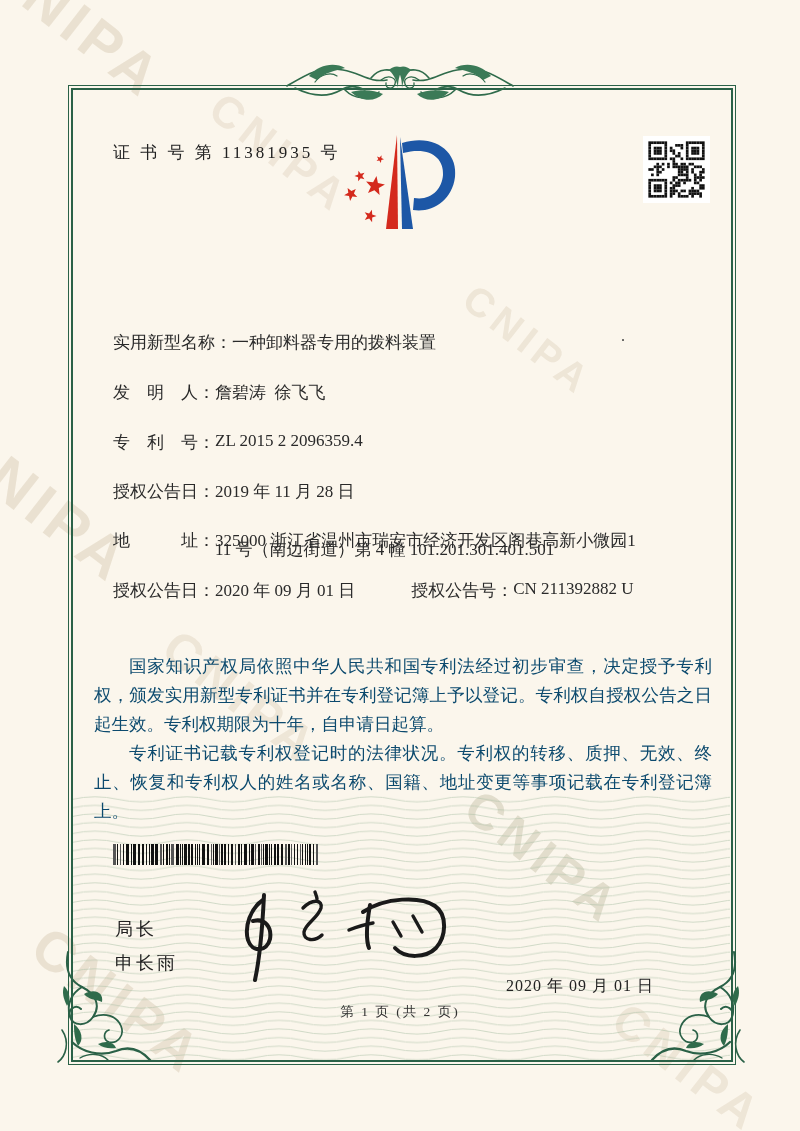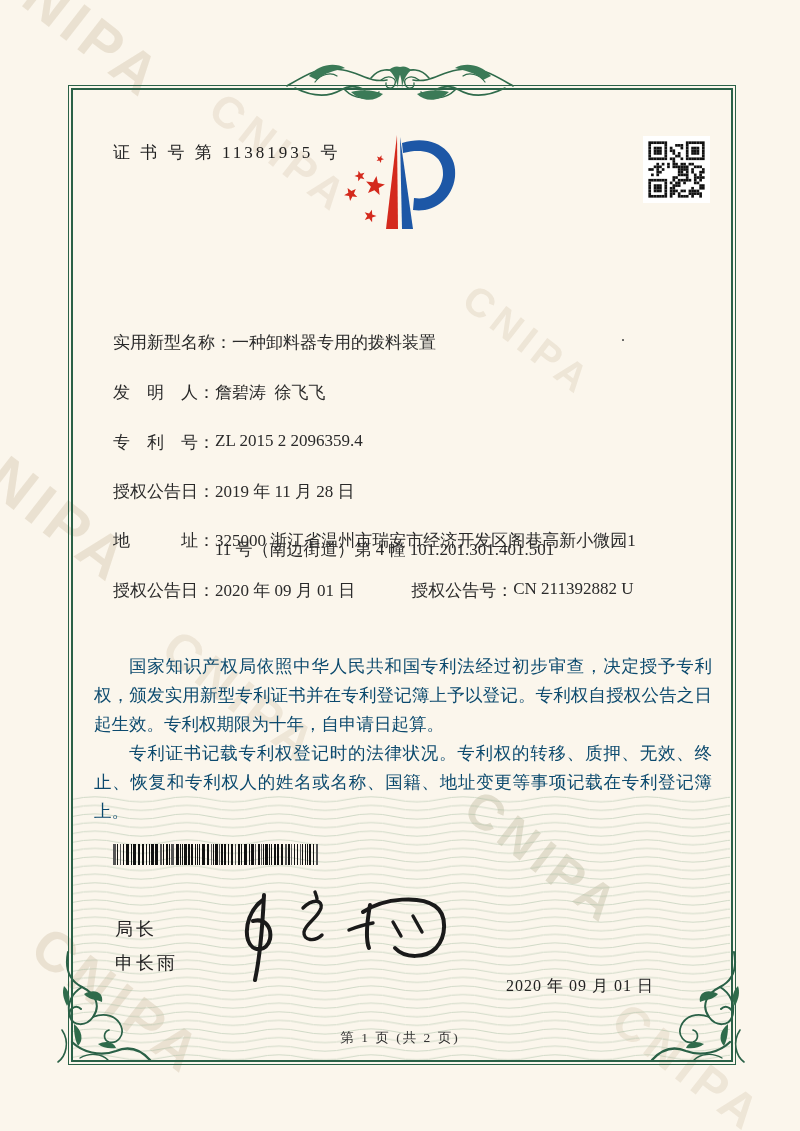--- a/index.html
+++ b/index.html
@@ -19,21 +19,21 @@
   .row .val{white-space:pre-wrap;}
   .addr2{margin:-16px 0 18px 102px;font-size:17px;color:#2a2a2a;}
   .grant .pair2{margin-left:56px;}
   .legal{position:absolute;left:94px;top:652px;width:618px;font-size:17.5px;line-height:29px;color:#0c4a6e;text-align:justify;}
   .legal p{margin:0;text-indent:2em;}
   .barcode{position:absolute;left:113px;top:844px;width:210px;height:21px;display:flex;align-items:stretch;}
   .barcode div{height:100%;}
   .sig-labels{position:absolute;left:115px;top:912px;font-size:18px;color:#222;letter-spacing:3px;line-height:34px;}
   .sig-script{position:absolute;left:225px;top:880px;}
   .issue-date{position:absolute;left:460px;top:976px;width:240px;text-align:center;font-size:16px;letter-spacing:1px;color:#222;}
-  .pageinfo{position:absolute;left:0;top:1029px;width:800px;text-align:center;font-size:13.5px;letter-spacing:2px;color:#333;}
+  .pageinfo{position:absolute;left:0;top:1003px;width:800px;text-align:center;font-size:13.5px;letter-spacing:2px;color:#333;}
   .contnote{position:absolute;left:303px;top:1070px;width:158px;height:30px;background:#fffdf8;display:flex;align-items:center;justify-content:center;font-size:13.5px;letter-spacing:2px;color:#222;}
   .dot{position:absolute;left:621px;top:327px;color:#444;font-size:16px;}
   .ornament{position:absolute;}
   svg{display:block;}
 </style>
 </head>
 <body>
 
 <div class="page">
 

